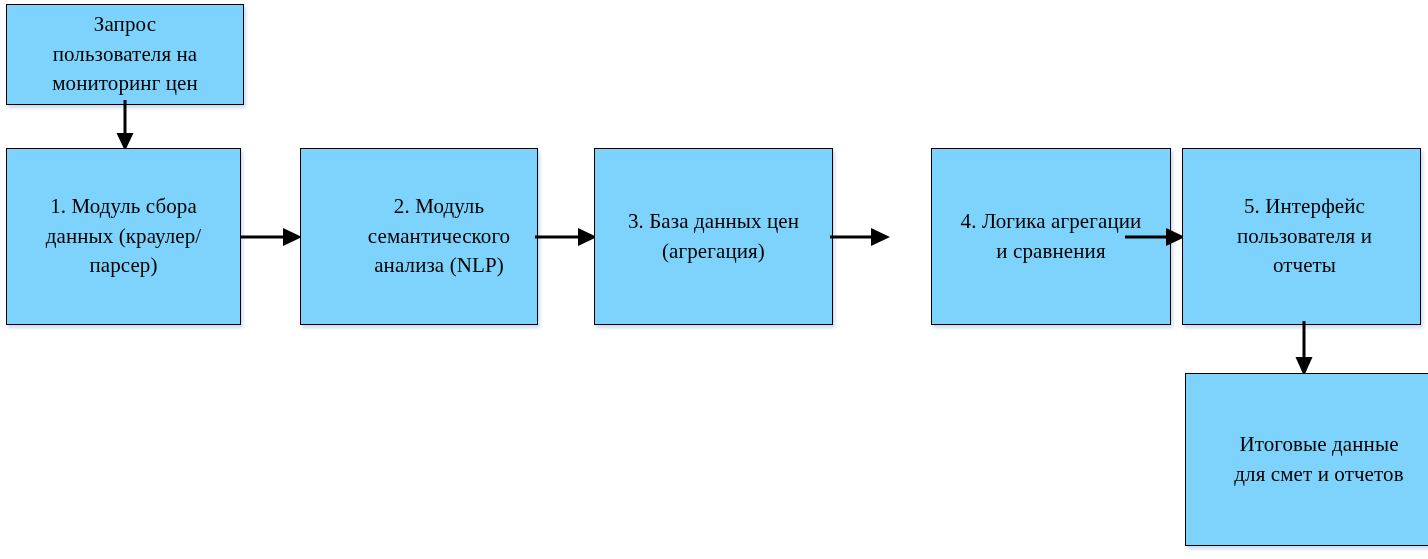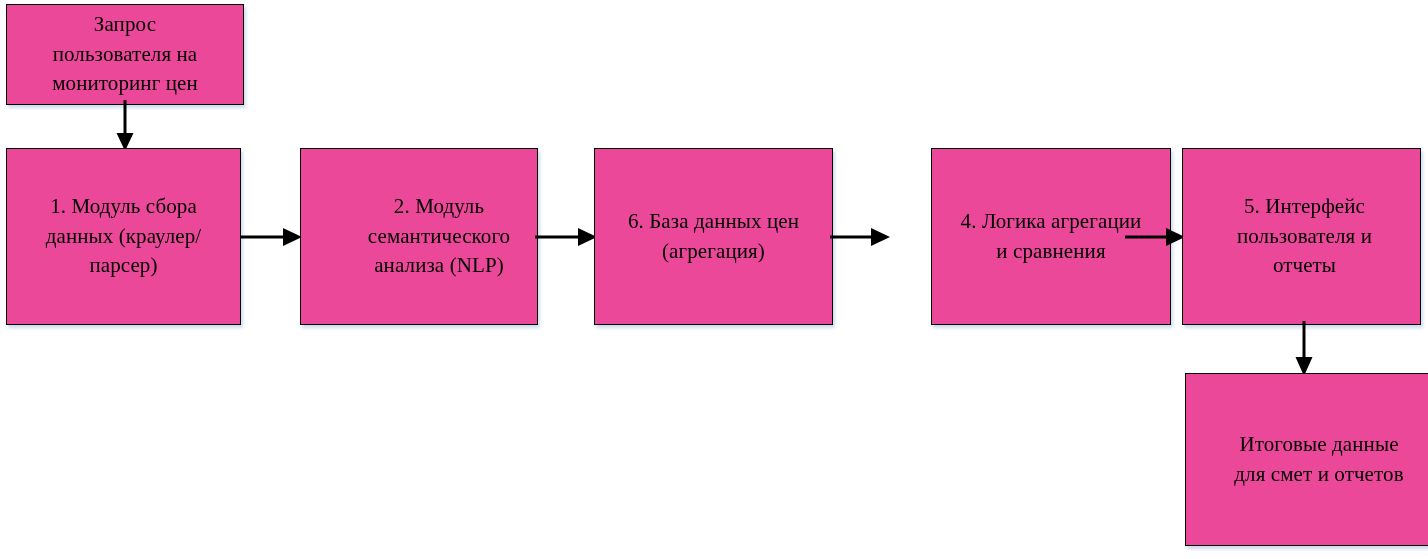--- a/index.html
+++ b/index.html
@@ -15,21 +15,21 @@
     position: relative;
     width: 1428px;
     height: 559px;
     background: #ffffff;
     overflow: hidden;
   }
   .node {
     position: absolute;
     box-sizing: border-box;
     border: 1.6px solid #000000;
-    background: #ec4899;
+    background: #7dd3fc;
     display: flex;
     align-items: center;
     justify-content: center;
     text-align: center;
     
     box-shadow: 2px 3px 3px rgba(197, 214, 236, 0.85);
   }
   .node .label {
     display: block;
     font-size: 21px;
@@ -99,21 +99,21 @@
   </div>
 
   <div class="connector" id="arrow-nlp-to-database">
     <svg width="64" height="30" viewBox="0 0 64 30" xmlns="http://www.w3.org/2000/svg" aria-hidden="true">
       <line x1="0" y1="15" x2="48" y2="15" stroke="#000000" stroke-width="3"></line>
       <polygon points="62,15 43,6 43,24" fill="#000000"></polygon>
     </svg>
   </div>
 
   <div class="node" id="node-database">
-    <span class="label">6. База данных цен
+    <span class="label">3. База данных цен
 (агрегация)</span>
   </div>
 
   <div class="connector" id="arrow-database-to-logic">
     <svg width="62" height="30" viewBox="0 0 62 30" xmlns="http://www.w3.org/2000/svg" aria-hidden="true">
       <line x1="0" y1="15" x2="46" y2="15" stroke="#000000" stroke-width="3"></line>
       <polygon points="60,15 41,6 41,24" fill="#000000"></polygon>
     </svg>
   </div>
 

